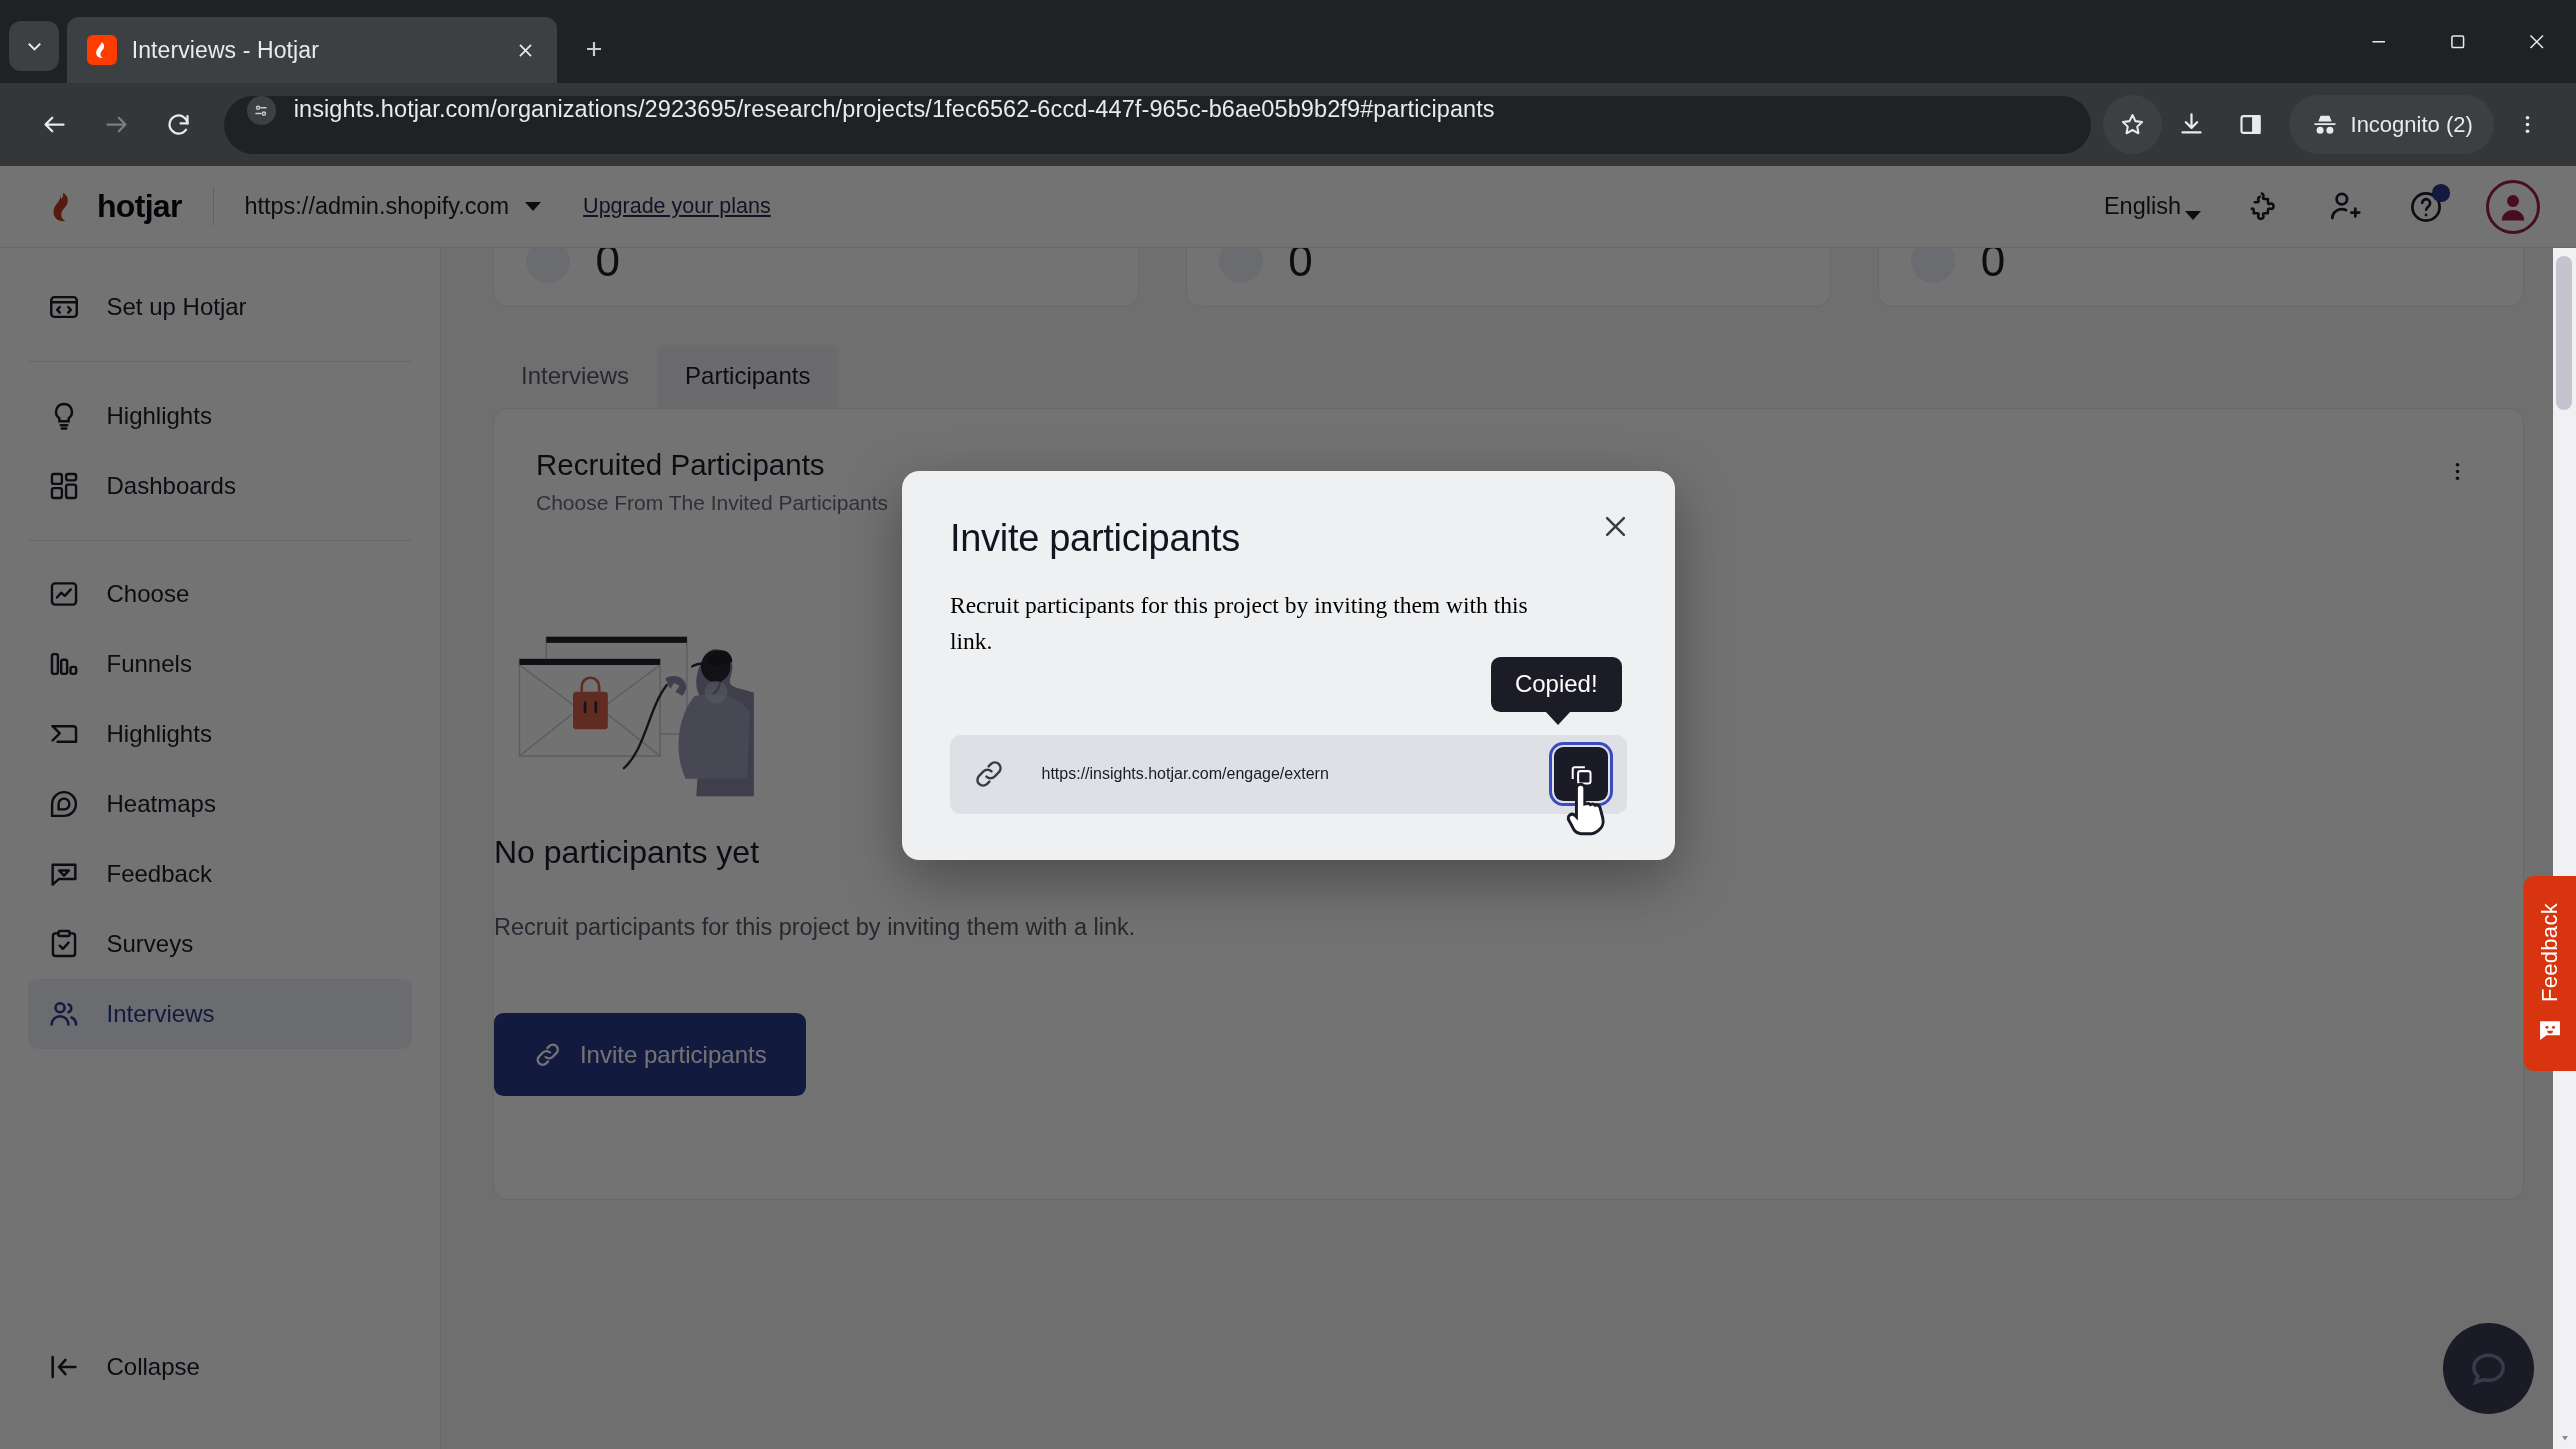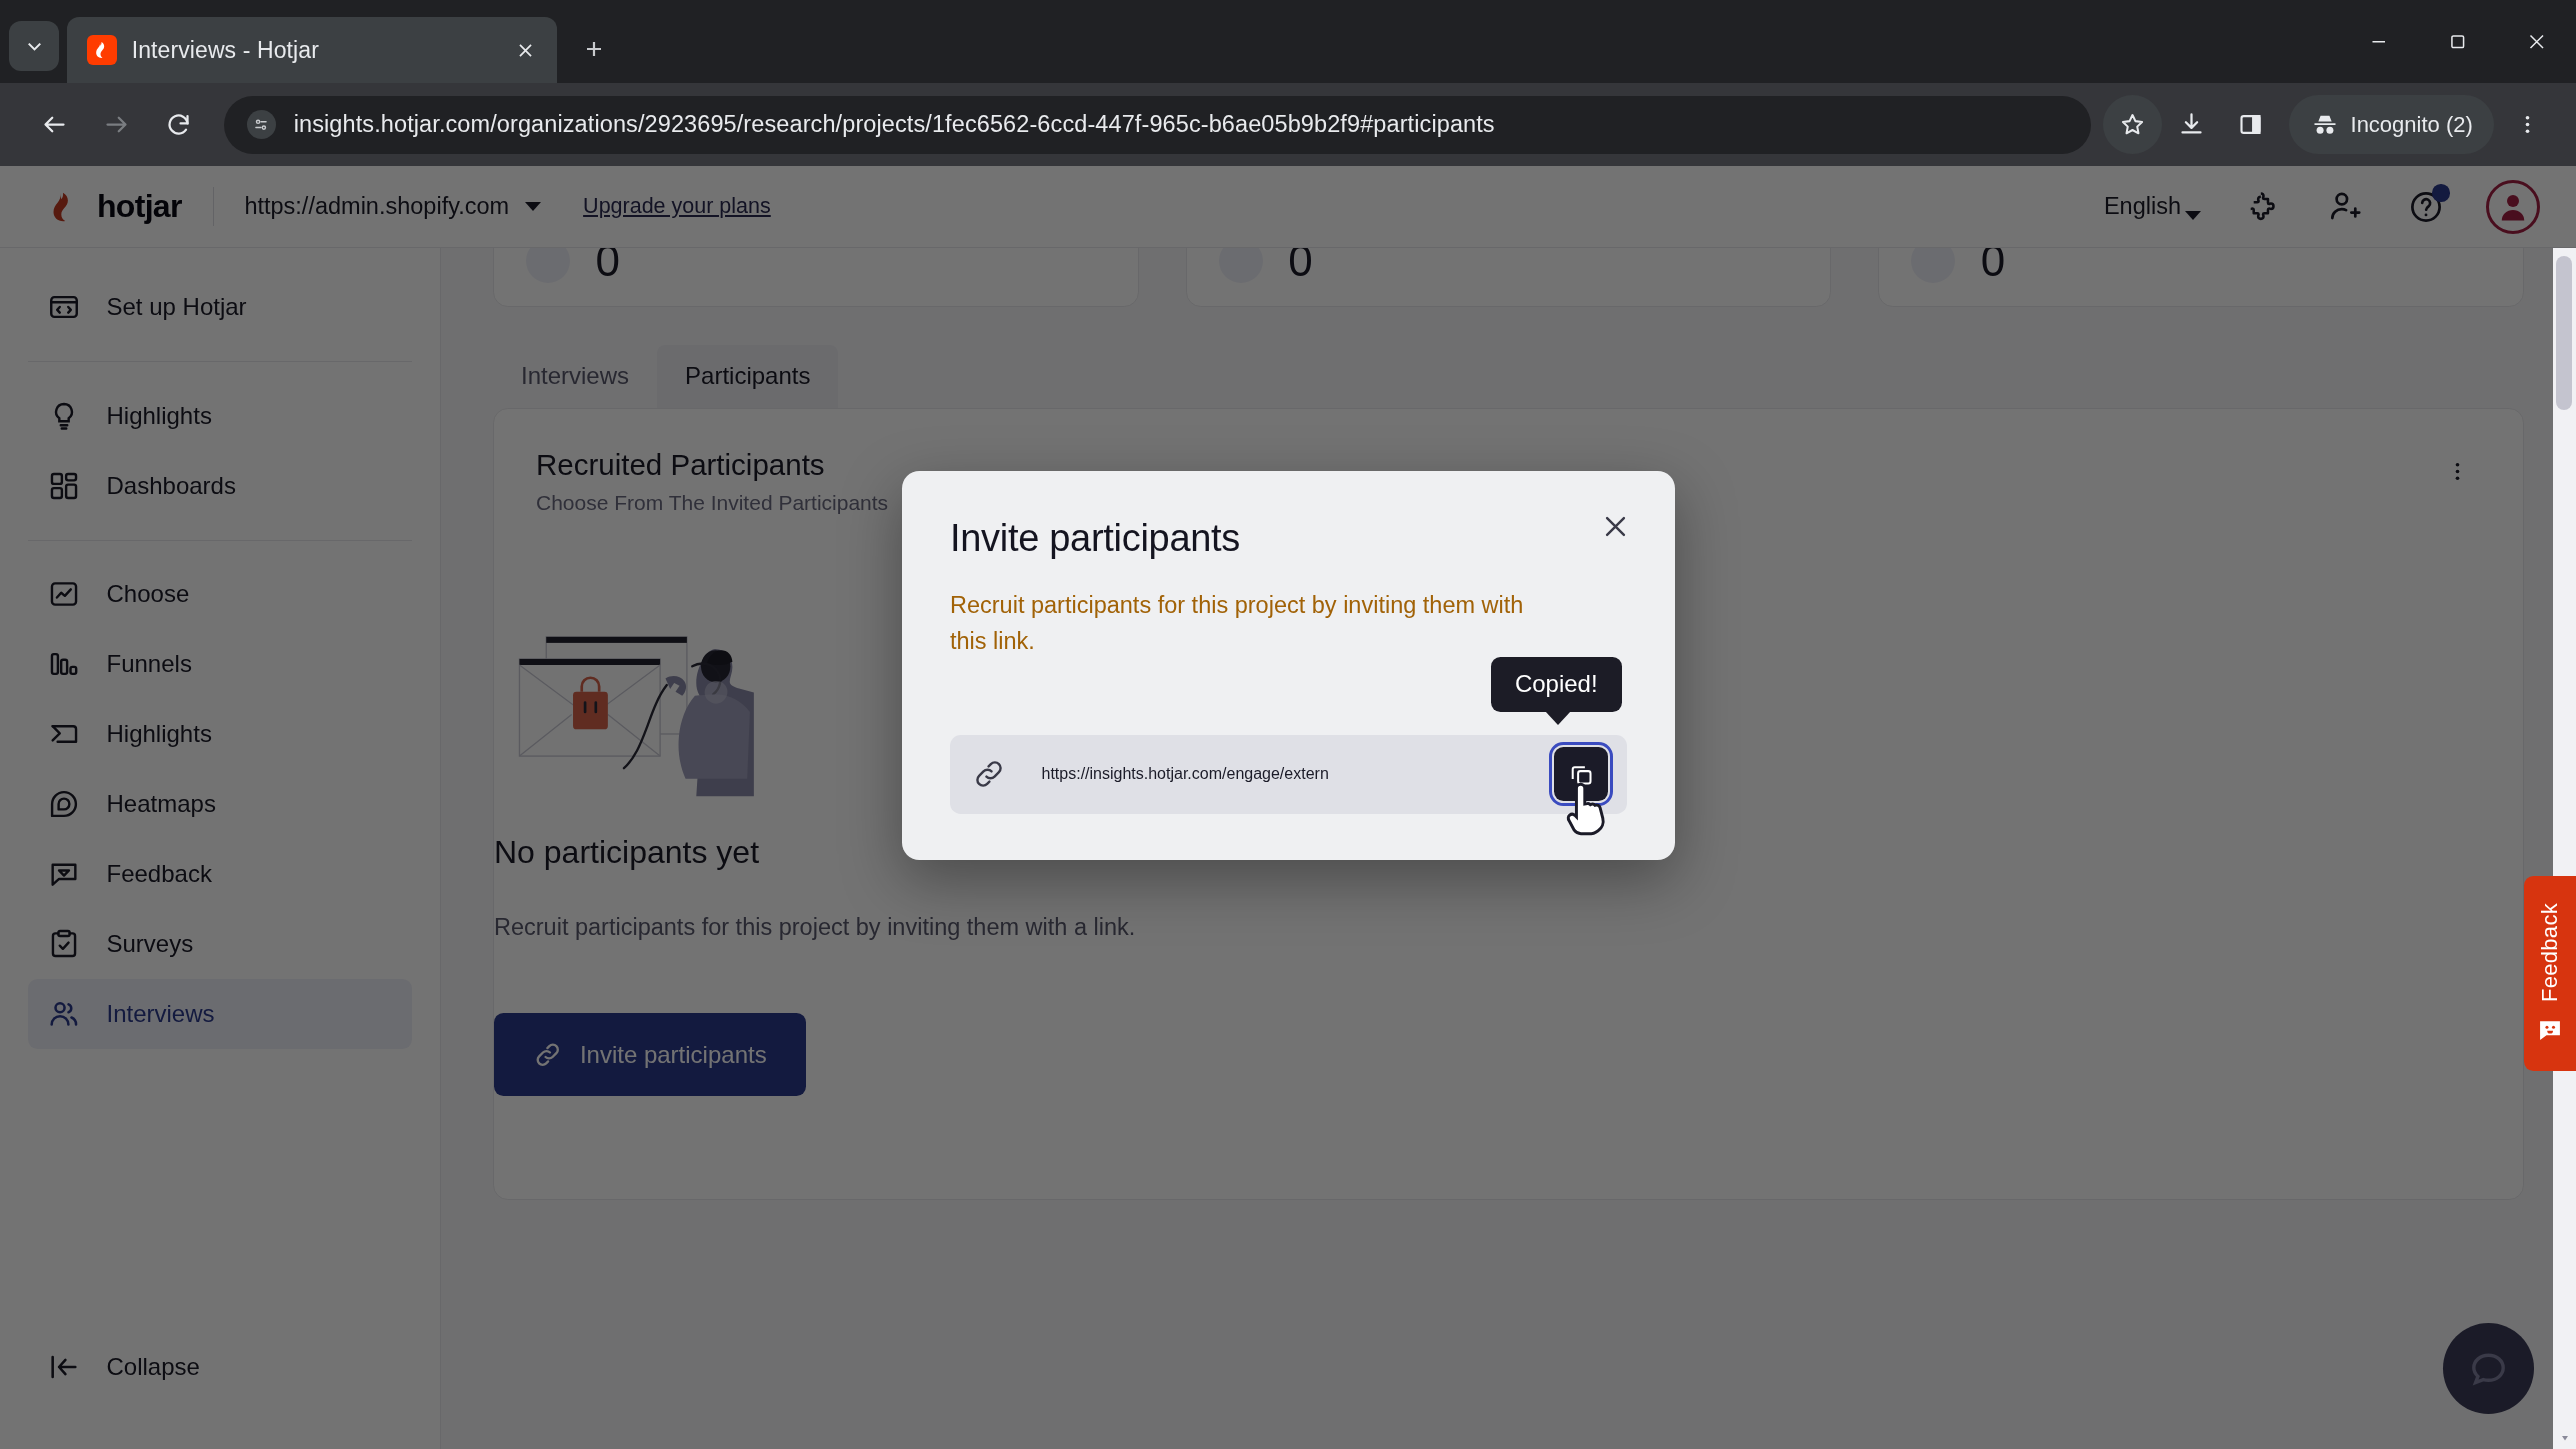--- a/index.html
+++ b/index.html
@@ -56,21 +56,21 @@
   .toolbar {
     height:83px; background:#35363a; display:flex; align-items:center;
     padding: 0 23px; gap: 0;
   }
   .navbtn {
     width:62px;height:62px;border-radius:50%;display:flex;align-items:center;justify-content:center;flex:none;
   }
   .navbtn svg { width:27px;height:27px; }
   .omnibox {
     flex:1; height:58px; background:#202124; border-radius:29.5px; display:flex;
-    align-items:center; padding: 0 23px; margin-left:14.8px; margin-right:12px; gap:17.4px;
+    align-items:flex-start; padding: 0 23px; margin-left:14.8px; margin-right:12px; gap:17.4px;
     min-width:0;
   }
   .omni-lock { width:29.5px;height:29.5px;border-radius:50%;background:#3c4043;
     display:flex;align-items:center;justify-content:center;flex:none; }
   .omni-lock svg { width:17.4px;height:17.4px; }
   .omni-url {
     color:#e8eaed; font-size:23.5px; white-space:nowrap; overflow:hidden;
     text-overflow:ellipsis; letter-spacing:0.1px;
   }
   .tbicon { width:59px;height:59px;border-radius:50%;display:flex;align-items:center;justify-content:center;flex:none; }
@@ -181,21 +181,21 @@
   
   .modal-wrap { position:absolute; inset:0; z-index:100; display:flex; align-items:flex-start; justify-content:center; }
   .modal {
     position:absolute; left:902px; top:305px; width:773px; background:#eff0f2;
     border-radius:17.4px; box-shadow: 0 20px 60px rgba(0,0,0,.35); padding: 35px 48px 46px;
   }
   .modal-close { position:absolute; right:36px; top:31px; width:48px;height:48px;
     display:flex;align-items:center;justify-content:center; }
   .modal-close svg { width:31px;height:31px; }
   .modal-title { font-size:38px; color:#141420; font-weight:400; margin-top:10.7px; letter-spacing:-0.3px; }
-  .modal-desc { font-size:23.5px; color:#a16207; line-height:1.55; margin-top:27px; max-width:590px; }
+  .modal-desc { font-size:23.5px; color:#000000; line-height:1.55; margin-top:27px; max-width:590px;font-family:Liberation Serif, serif; }
   .link-row { margin-top:75px; position:relative; }
   .link-field {
     background:#dfe0e6; border-radius:10.7px; height:79px; display:flex; align-items:center;
     gap:20px; padding: 0 21.5px; overflow:hidden;
   }
   .link-field .lk { width:34px;height:34px;flex:none; }
   .link-text { font-size:16px; color:#1b1b28; white-space:nowrap; overflow:hidden; flex:1;margin-left:16px; }
   .copy-btn {
     position:absolute; right:19px; top:50%; transform:translateY(-50%);
     width:54px;height:54px;border-radius:9.4px; background:#1b1b28;

